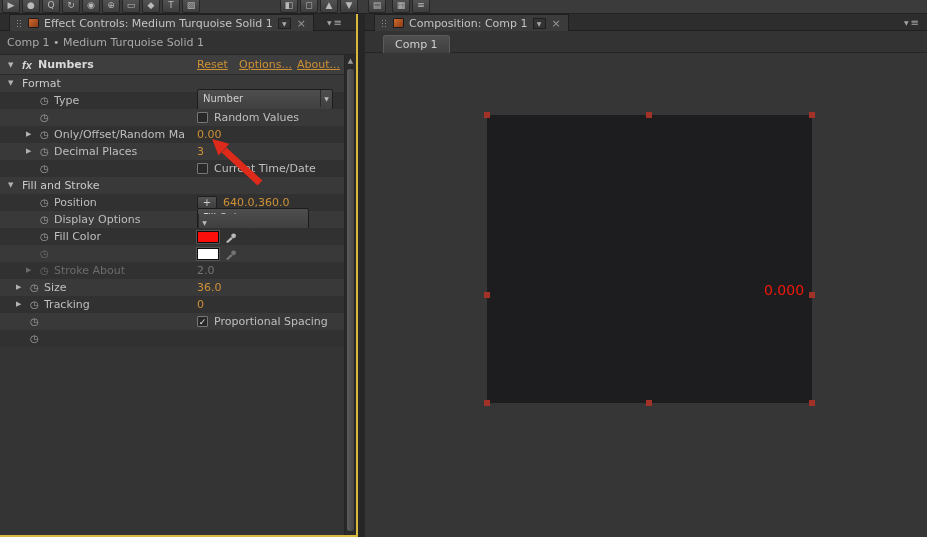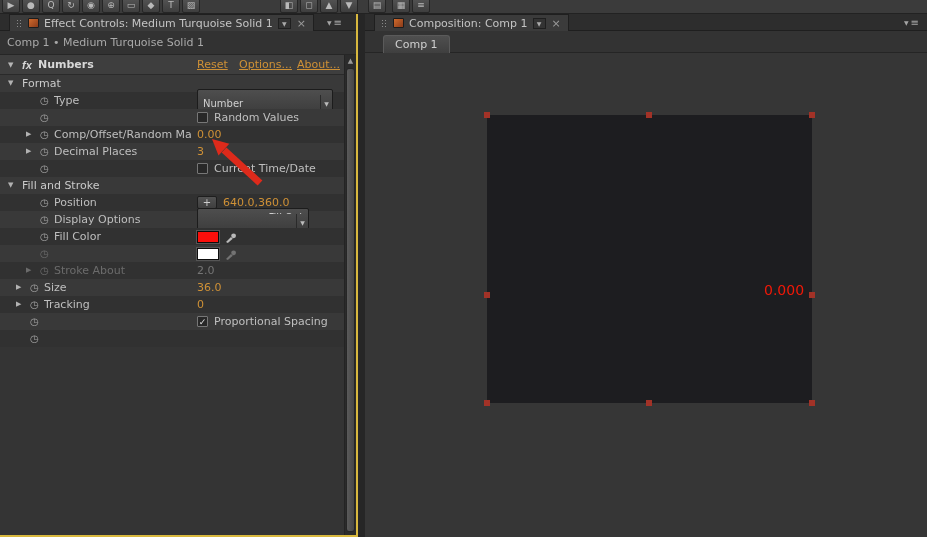--- a/index.html
+++ b/index.html
@@ -62,21 +62,21 @@
   .lbl { color:#bfbfbf; white-space:nowrap; overflow:hidden; }
   .lbl.g { left:22px; color:#cacaca; }
   .lbl.i1 { left:44px; width:151px; }
   .lbl.i2 { left:54px; width:142px; }
   .ctrl { left:197px; display:flex; align-items:center; gap:6px; }
   .hot { color:#cf9136; white-space:nowrap; }
   .dis .lbl, .dis .sw, .dis .twirl { color:#6b6b6b; }
   .dis .hot { color:#757575; }
   .dis .dropper { opacity:.45; }
 
-  .dd { display:flex; align-items:flex-end; width:136px; height:24px;
+  .dd { display:flex; align-items:flex-start; width:136px; height:24px;
         background:linear-gradient(#4e4e4e,#3d3d3d); border:1px solid #1c1c1c; border-radius:2px; }
   .dd.narrow { width:112px;flex-direction:column; }
   .ddtxt { flex:1; padding-left:5px; font-size:10px; color:#cfcfcf; white-space:nowrap; overflow:hidden; }
   .ddarrow { width:12px; font-size:6px; color:#bbb; text-align:center; border-left:1px solid #2a2a2a; }
 
   .cb { width:11px; height:11px; background:#282828; border:1px solid #777; border-radius:1px; }
   .cb i { font-style:normal; display:block; font-size:9px; line-height:10px; text-align:center; color:#e0e0e0; }
   .cblbl { color:#bfbfbf; white-space:nowrap; }
 
   .pointbtn { width:20px; height:13px; background:linear-gradient(#525252,#3e3e3e);
@@ -184,21 +184,21 @@
           <span class="cb">
               <i></i>
             </span>
           <span class="cblbl">Random Values</span>
         </div>
       </div>
 
       <div class="row">
         <span class="twirl i2">▶</span>
         <span class="sw i2" style="left:40px">◷</span>
-        <span class="lbl i2">Comp/Offset/Random Ma</span>
+        <span class="lbl i2">Only/Offset/Random Ma</span>
         <div class="ctrl">
             <span class="hot">0.00</span>
           </div>
       </div>
 
       <div class="row">
         <span class="twirl i2">▶</span>
         <span class="sw i2" style="left:40px">◷</span>
         <span class="lbl i2">Decimal Places</span>
         <div class="ctrl">

